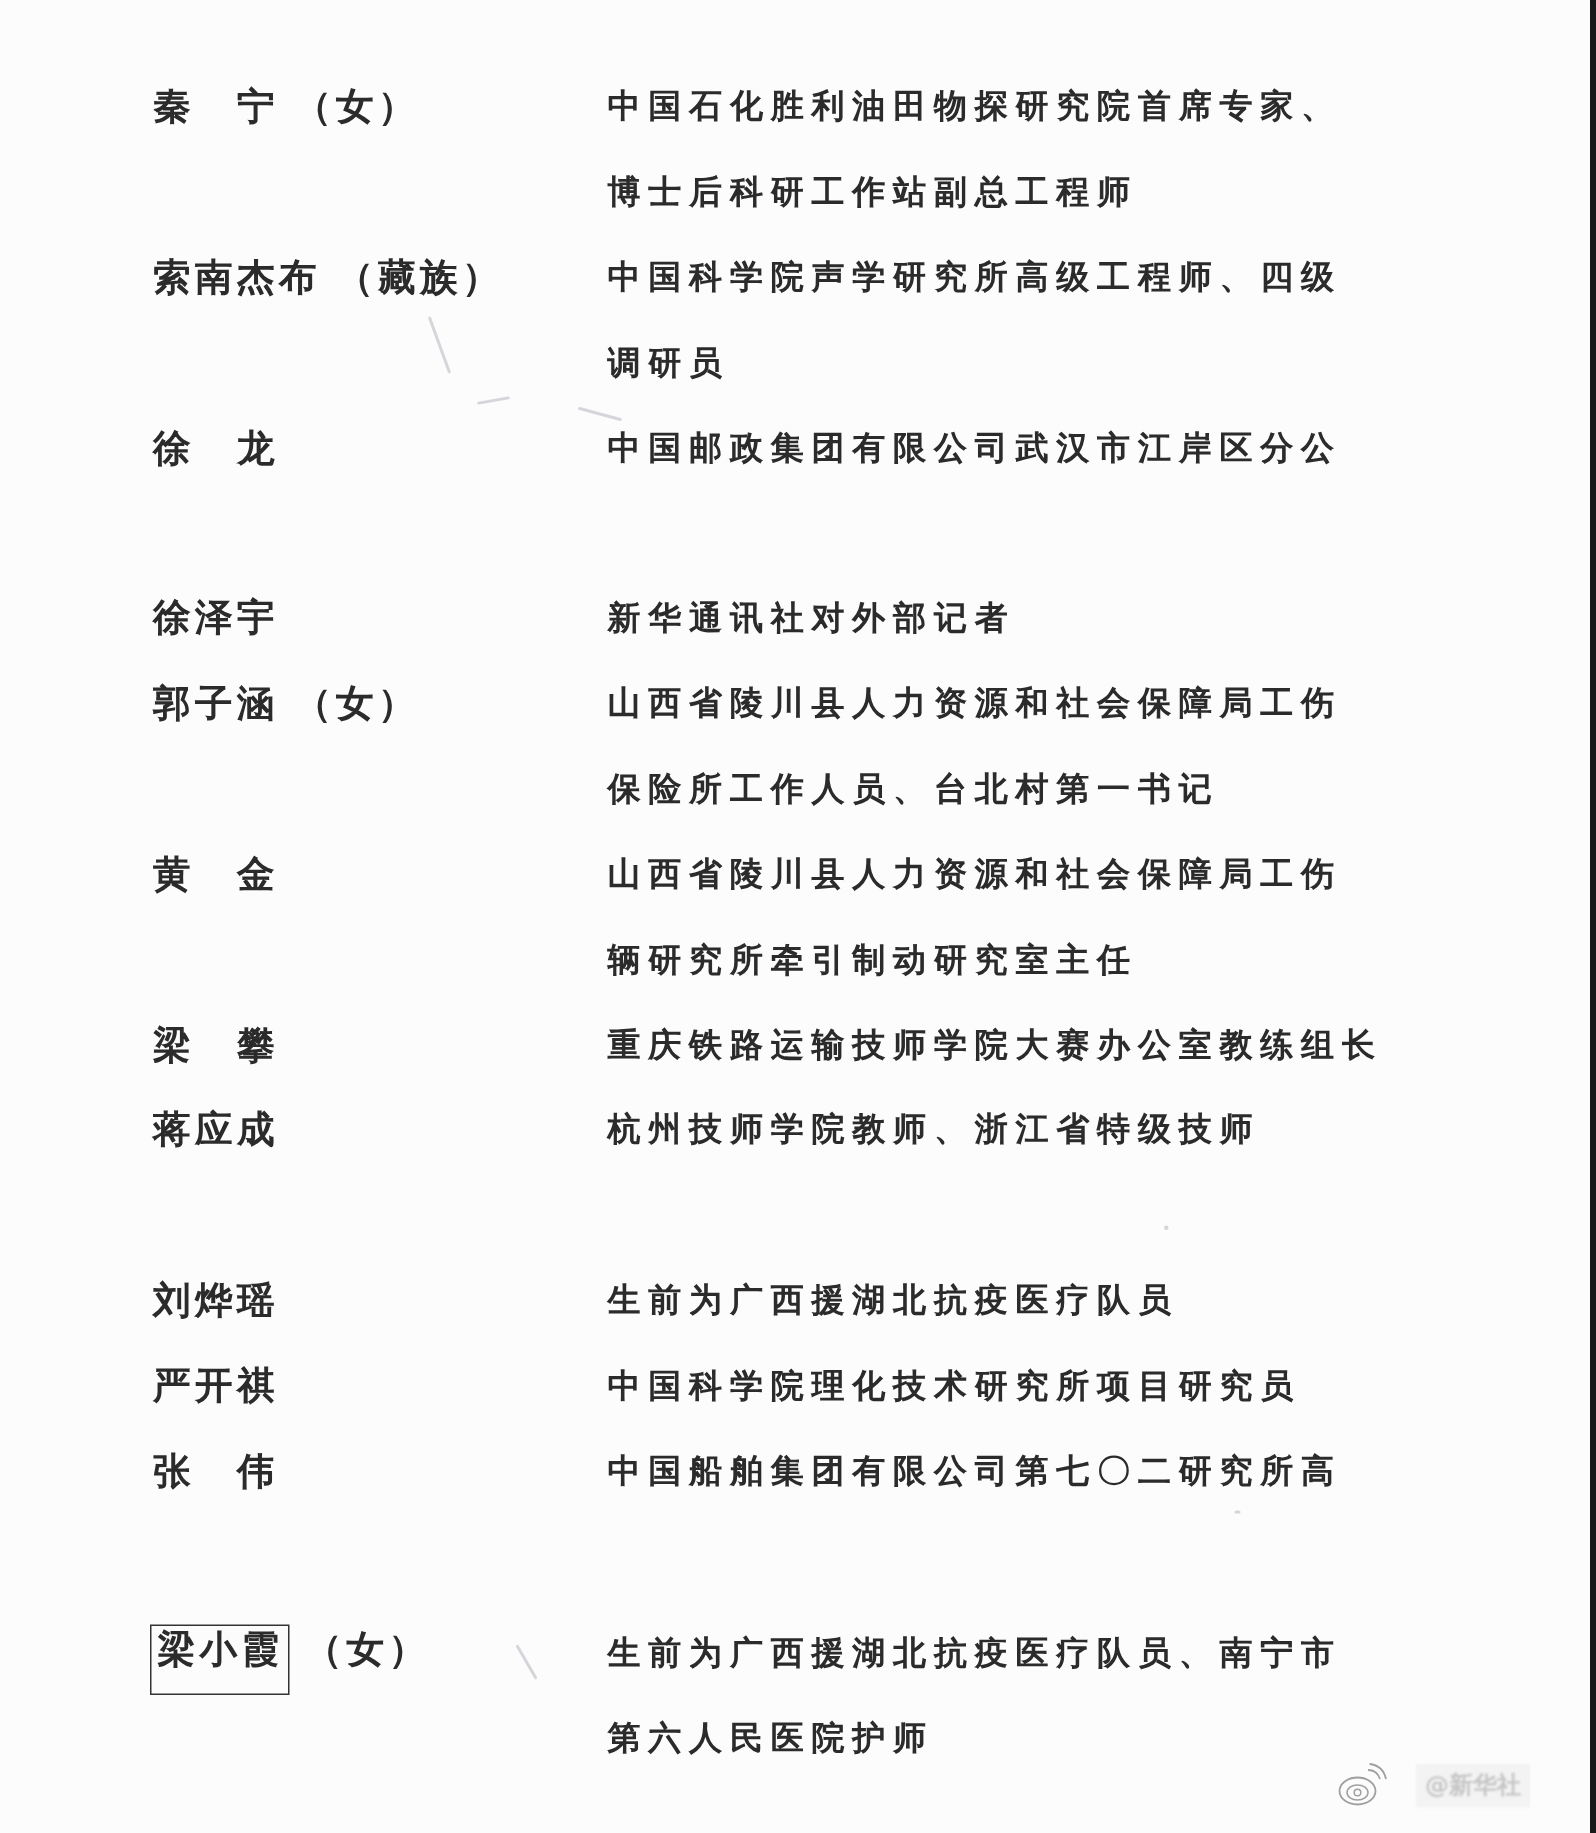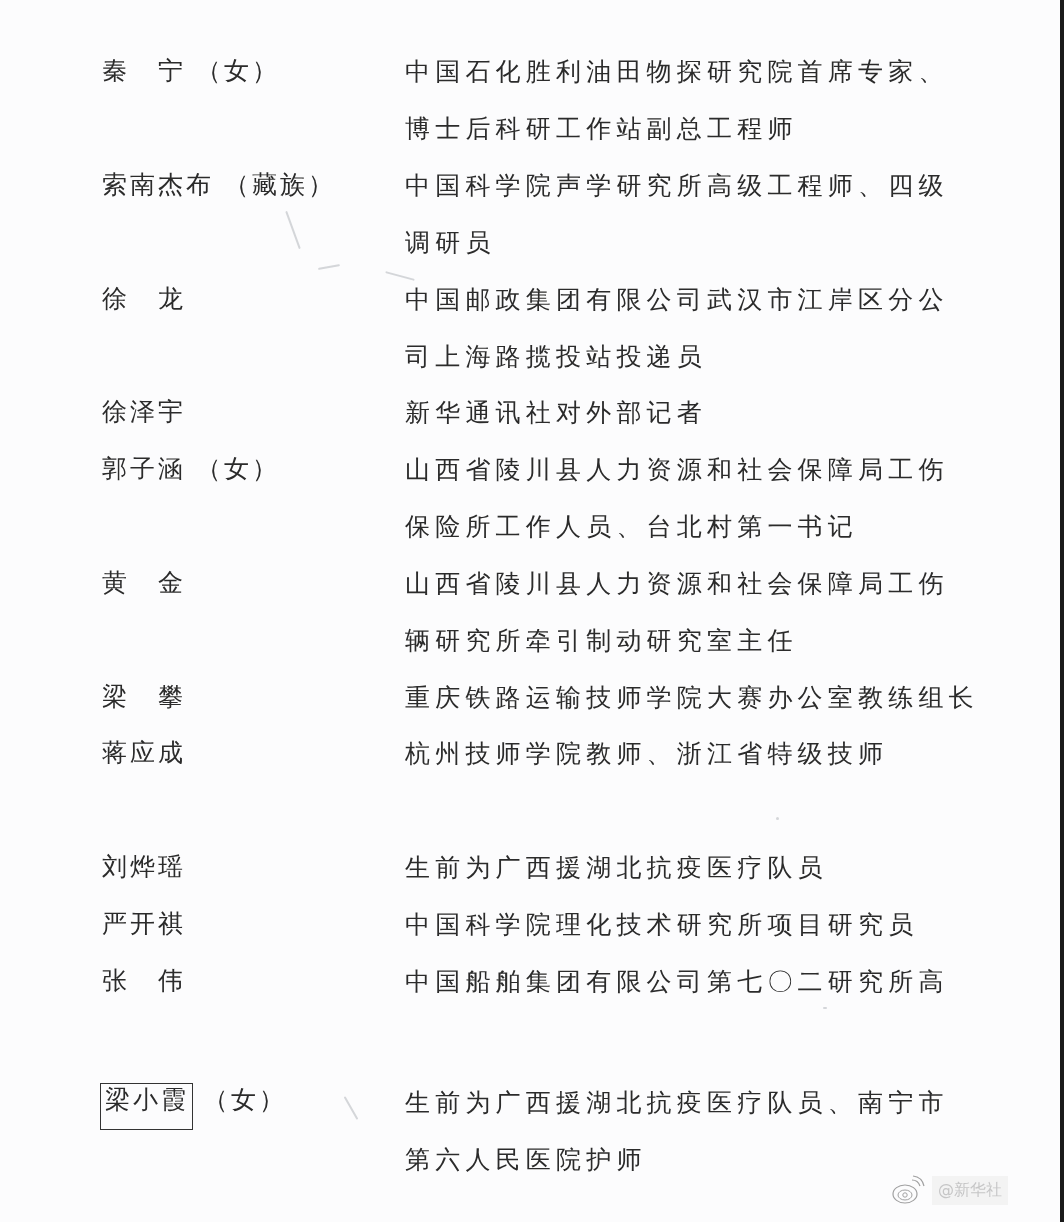--- a/index.html
+++ b/index.html
@@ -22,20 +22,21 @@
     width: 4px;
     height: 1222px;
     background: #1a1a1a;
   }
   .page {
     position: absolute;
     left: 0;
     top: 0;
     width: 1060px;
     height: 1222px;
+    font-weight: bold;
   }
   .entry {
     position: absolute;
     left: 0;
     width: 1060px;
   }
   .name {
     position: absolute;
     left: 102px;
     top: 0;
@@ -54,42 +55,42 @@
     line-height: 28px;
   }
   .name .suffix {
     margin-left: 10px;
   }
   .desc {
     position: absolute;
     left: 405px;
     top: 0;
     width: 560px;
-    font-size: 25px;
+    font-size: 22px;
     line-height: 57px;
     letter-spacing: 5.2px;
     color: #2b2b2b;
   }
   .desc .line {
     display: block;
     height: 57px;
     white-space: nowrap;
     margin-top: -14px;
   }
   .desc .line + .line {
     margin-top: 0;
   }
   .watermark {
     position: absolute;
     left: 890px;
     top: 1170px;
     height: 40px;
     display: flex;
     align-items: center;
-    gap: 6px;
+    gap: 18px;
     opacity: 0.55;
   }
   .watermark .logo {
     width: 36px;
     height: 32px;
   }
   .watermark .handle {
     font-family: "DejaVu Sans", sans-serif;
     font-size: 16px;
     color: #9a9a9a;
@@ -123,21 +124,20 @@
     <div class="desc">
       <span class="line">中国科学院声学研究所高级工程师、四级</span>
       <span class="line">调研员</span>
     </div>
   </div>
 
   <div class="entry" style="top:285px;">
     <div class="name"><span>徐　龙</span></div>
     <div class="desc">
       <span class="line">中国邮政集团有限公司武汉市江岸区分公</span>
-      <span class="line">司上海路揽投站投递员</span>
     </div>
   </div>
 
   <div class="entry" style="top:398px;">
     <div class="name"><span>徐泽宇</span></div>
     <div class="desc">
       <span class="line">新华通讯社对外部记者</span>
     </div>
   </div>
 

